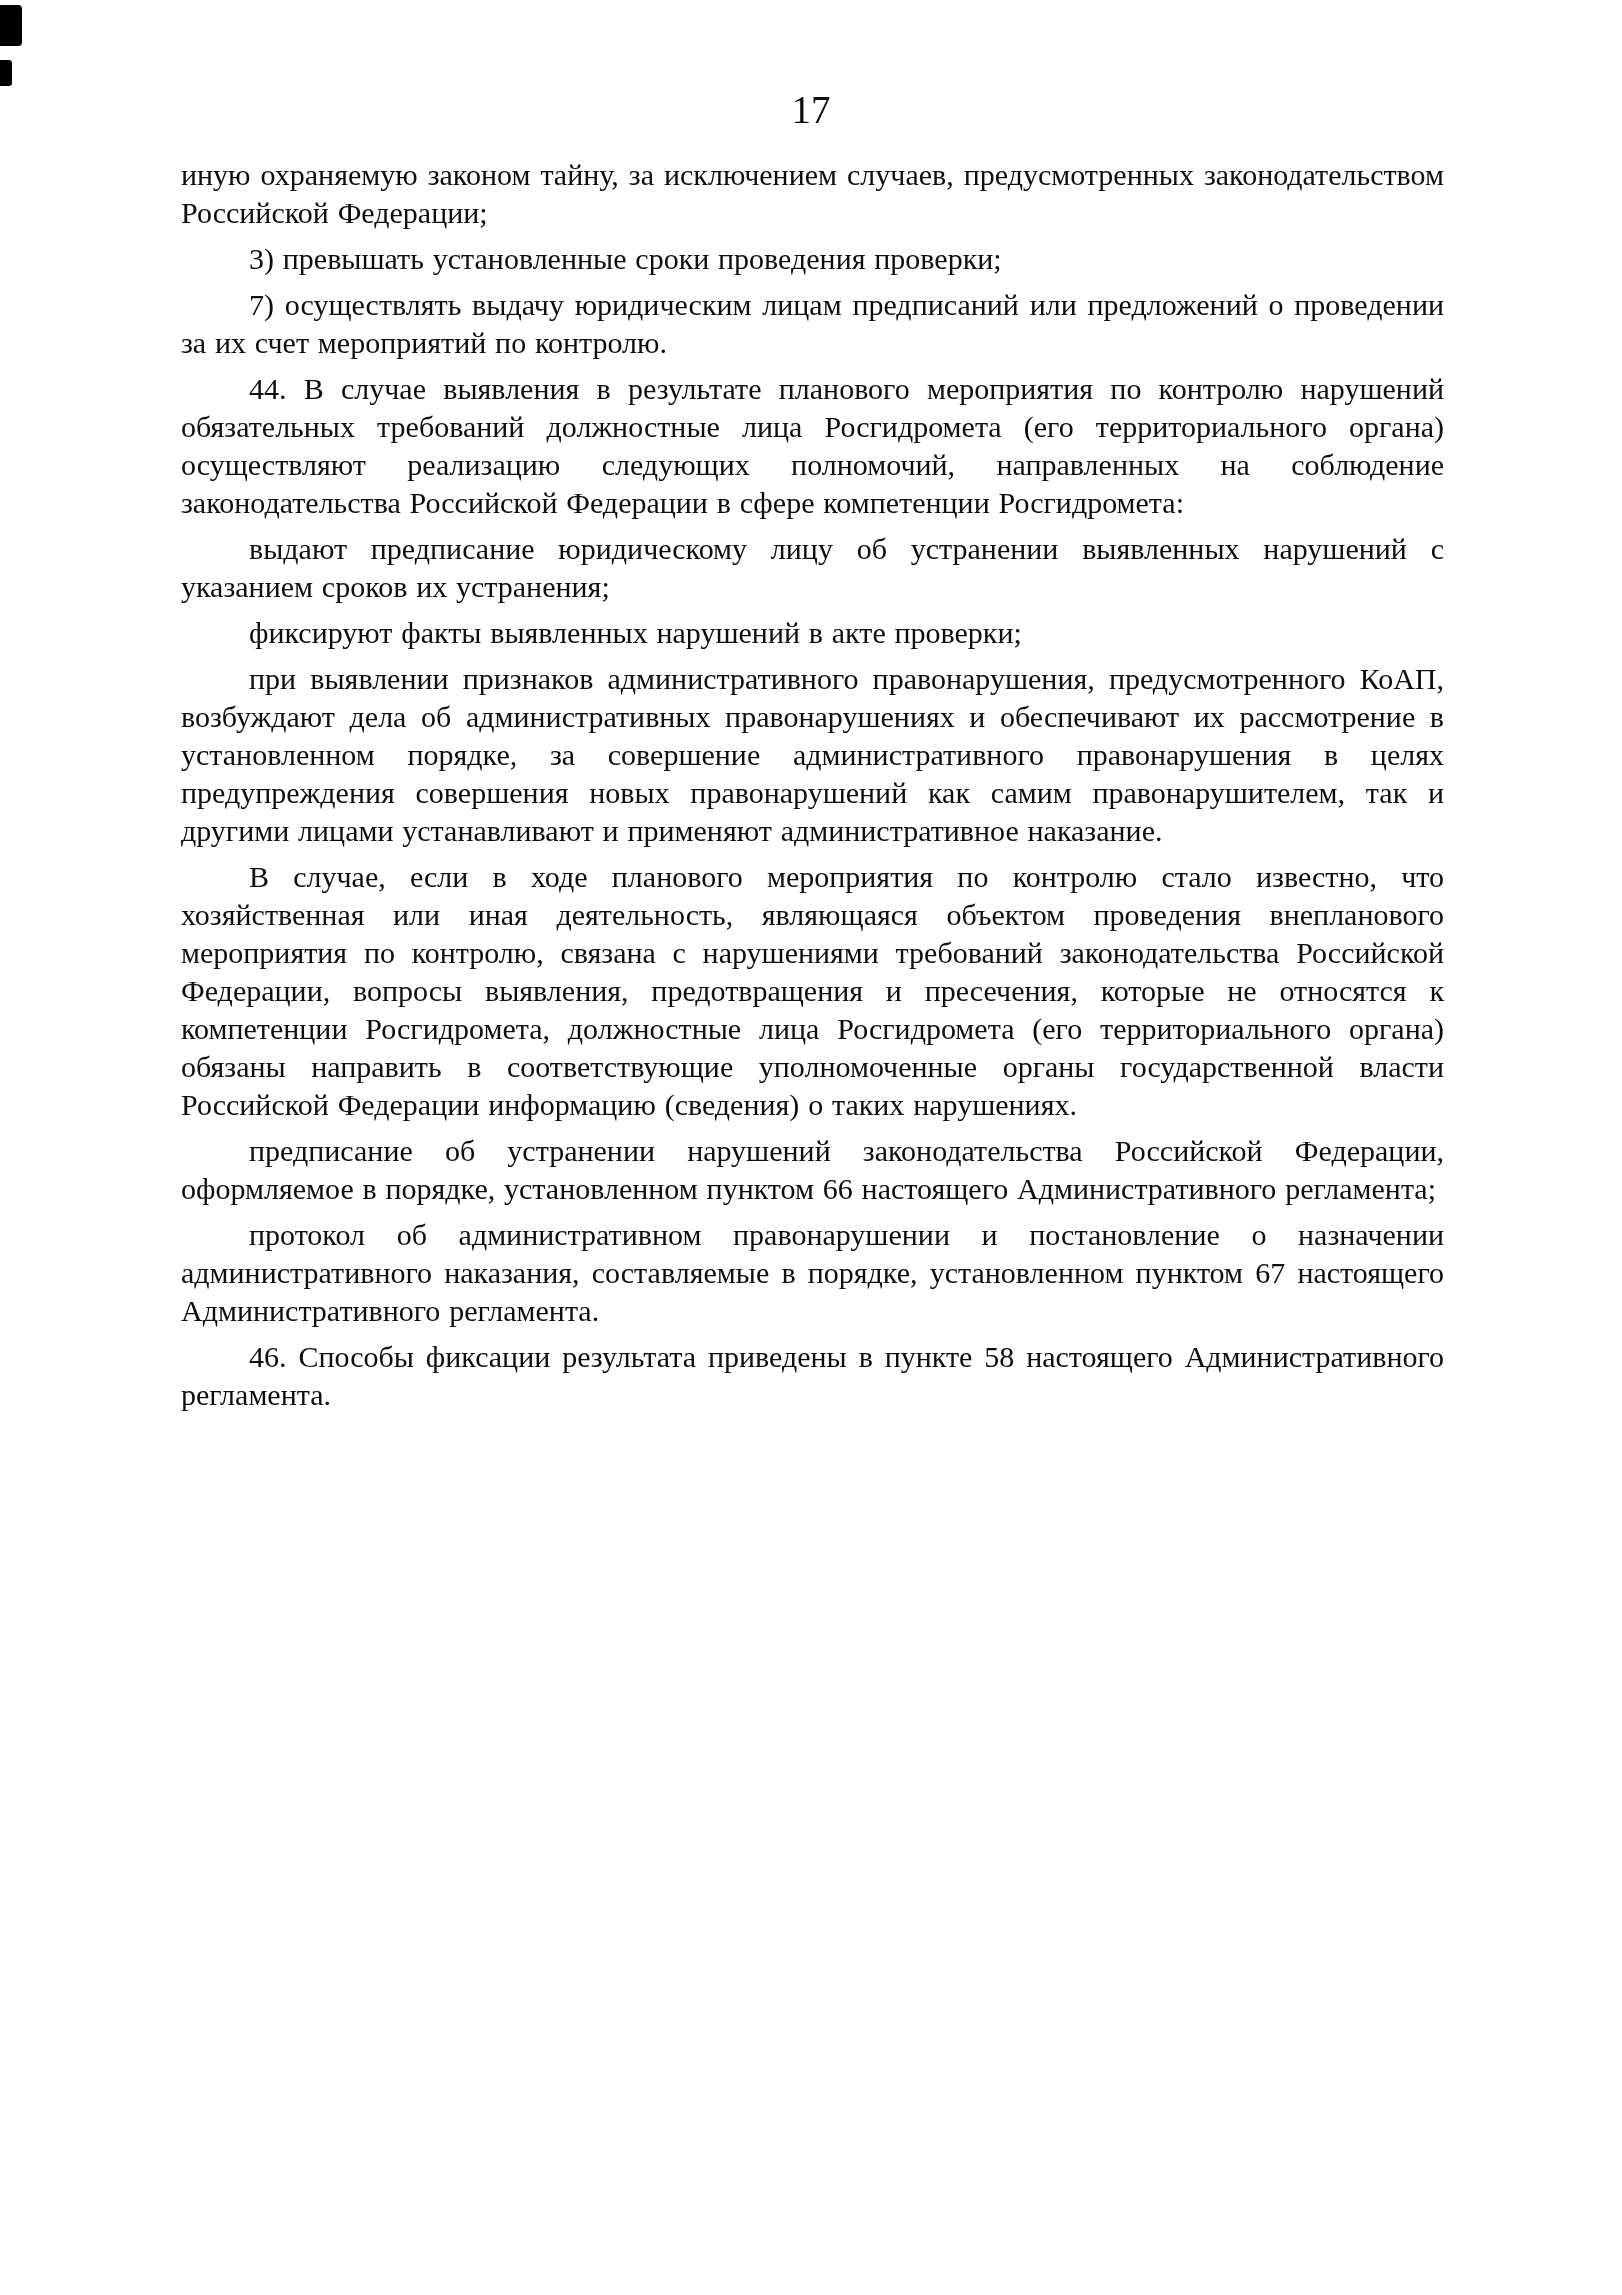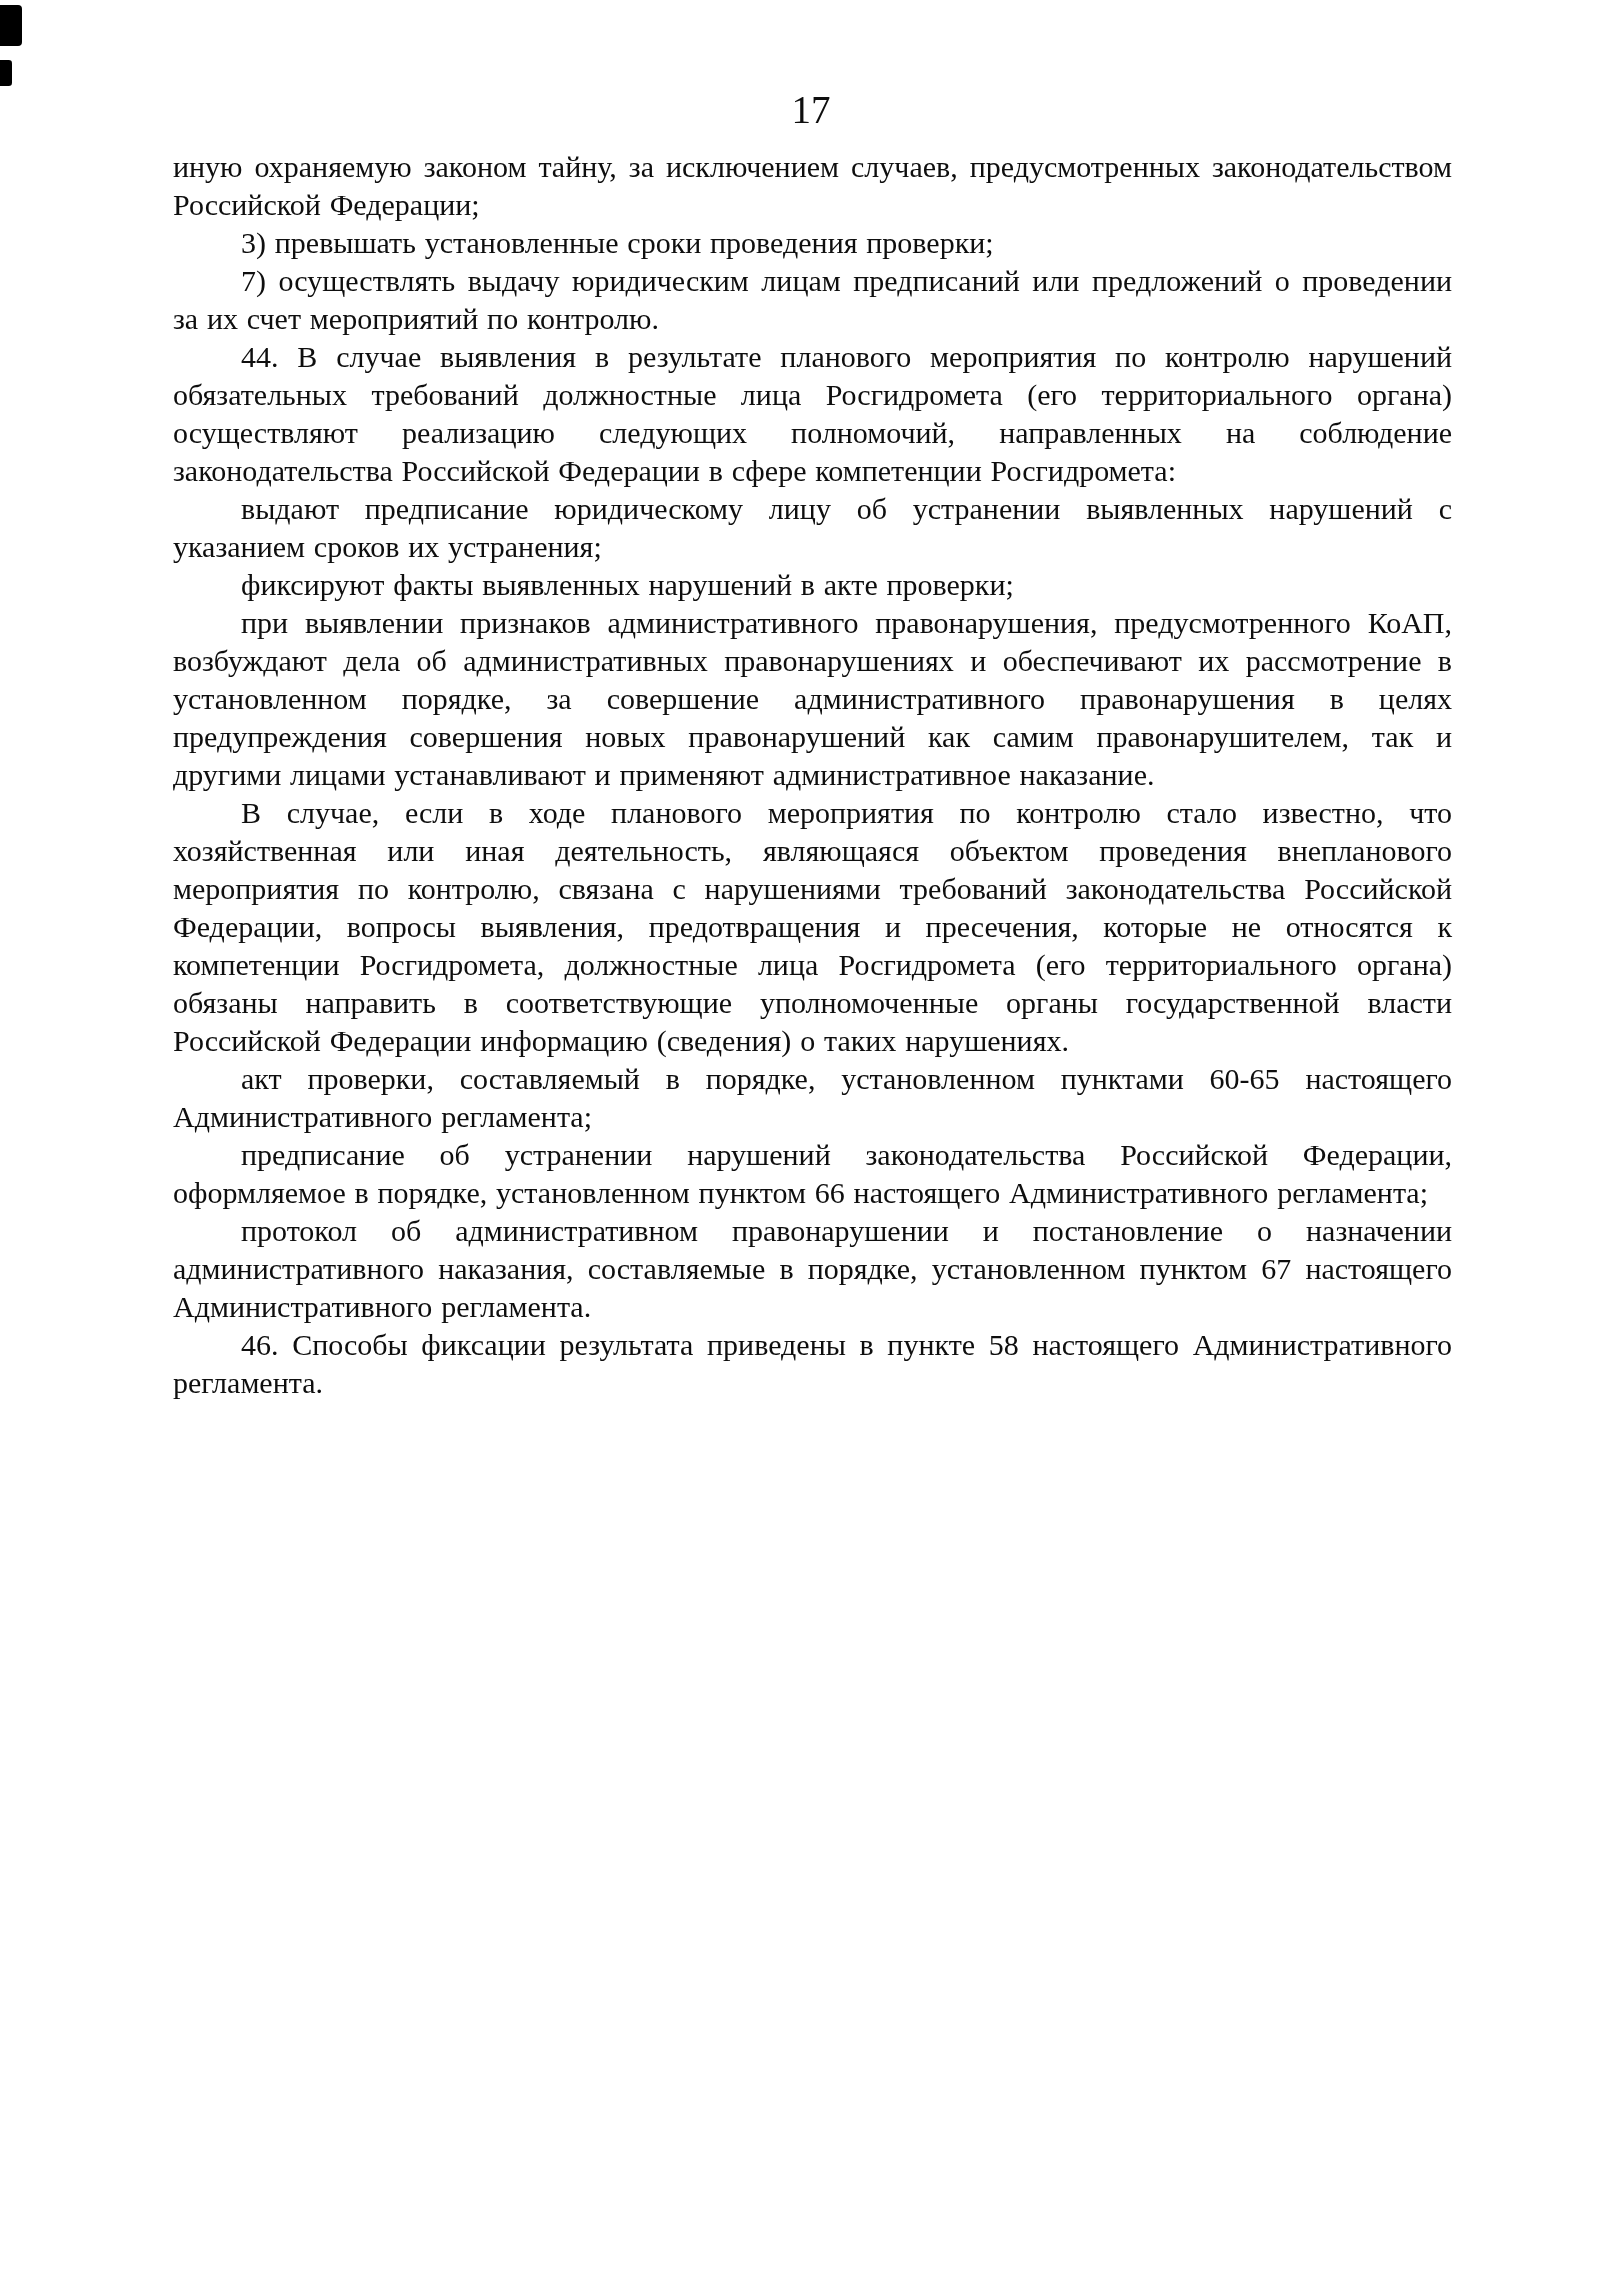--- a/index.html
+++ b/index.html
@@ -46,21 +46,21 @@
     position: absolute;
     left: 173px;
     top: 148px;
     width: 1279px;
     font-size: 30px;
     line-height: 38px;
     text-align: justify;
     word-spacing: 1.3px;
   }
   .content p {
-    margin: 0;
+    margin: 8px;
     padding: 0;
   }
   .content p.indent {
     text-indent: 68px;
   }
   .content p.noindent {
     text-indent: 0;
   }
 </style>
 </head>
@@ -73,18 +73,17 @@
 
 <div class="content">
   <p class="noindent">иную охраняемую законом тайну, за исключением случаев, предусмотренных законодательством Российской Федерации;</p>
   <p class="indent">3) превышать установленные сроки проведения проверки;</p>
   <p class="indent">7) осуществлять выдачу юридическим лицам предписаний или предложений о проведении за их счет мероприятий по контролю.</p>
   <p class="indent">44. В случае выявления в результате планового мероприятия по контролю нарушений обязательных требований должностные лица Росгидромета (его территориального органа) осуществляют реализацию следующих полномочий, направленных на соблюдение законодательства Российской Федерации в сфере компетенции Росгидромета:</p>
   <p class="indent">выдают предписание юридическому лицу об устранении выявленных нарушений с указанием сроков их устранения;</p>
   <p class="indent">фиксируют факты выявленных нарушений в акте проверки;</p>
   <p class="indent">при выявлении признаков административного правонарушения, предусмотренного КоАП, возбуждают дела об административных правонарушениях и обеспечивают их рассмотрение в установленном порядке, за совершение административного правонарушения в целях предупреждения совершения новых правонарушений как самим правонарушителем, так и другими лицами устанавливают и применяют административное наказание.</p>
   <p class="indent">В случае, если в ходе планового мероприятия по контролю стало известно, что хозяйственная или иная деятельность, являющаяся объектом проведения внепланового мероприятия по контролю, связана с нарушениями требований законодательства Российской Федерации, вопросы выявления, предотвращения и пресечения, которые не относятся к компетенции Росгидромета, должностные лица Росгидромета (его территориального органа) обязаны направить в соответствующие уполномоченные органы государственной власти Российской Федерации информацию (сведения) о таких нарушениях.</p>
-  <p class="indent">акт проверки, составляемый в порядке, установленном пунктами 60-65 настоящего Административного регламента;</p>
   <p class="indent">предписание об устранении нарушений законодательства Российской Федерации, оформляемое в порядке, установленном пунктом 66 настоящего Административного регламента;</p>
   <p class="indent">протокол об административном правонарушении и постановление о назначении административного наказания, составляемые в порядке, установленном пунктом 67 настоящего Административного регламента.</p>
   <p class="indent">46. Способы фиксации результата приведены в пункте 58 настоящего Административного регламента.</p>
 </div>
 
 
 </body></html>

